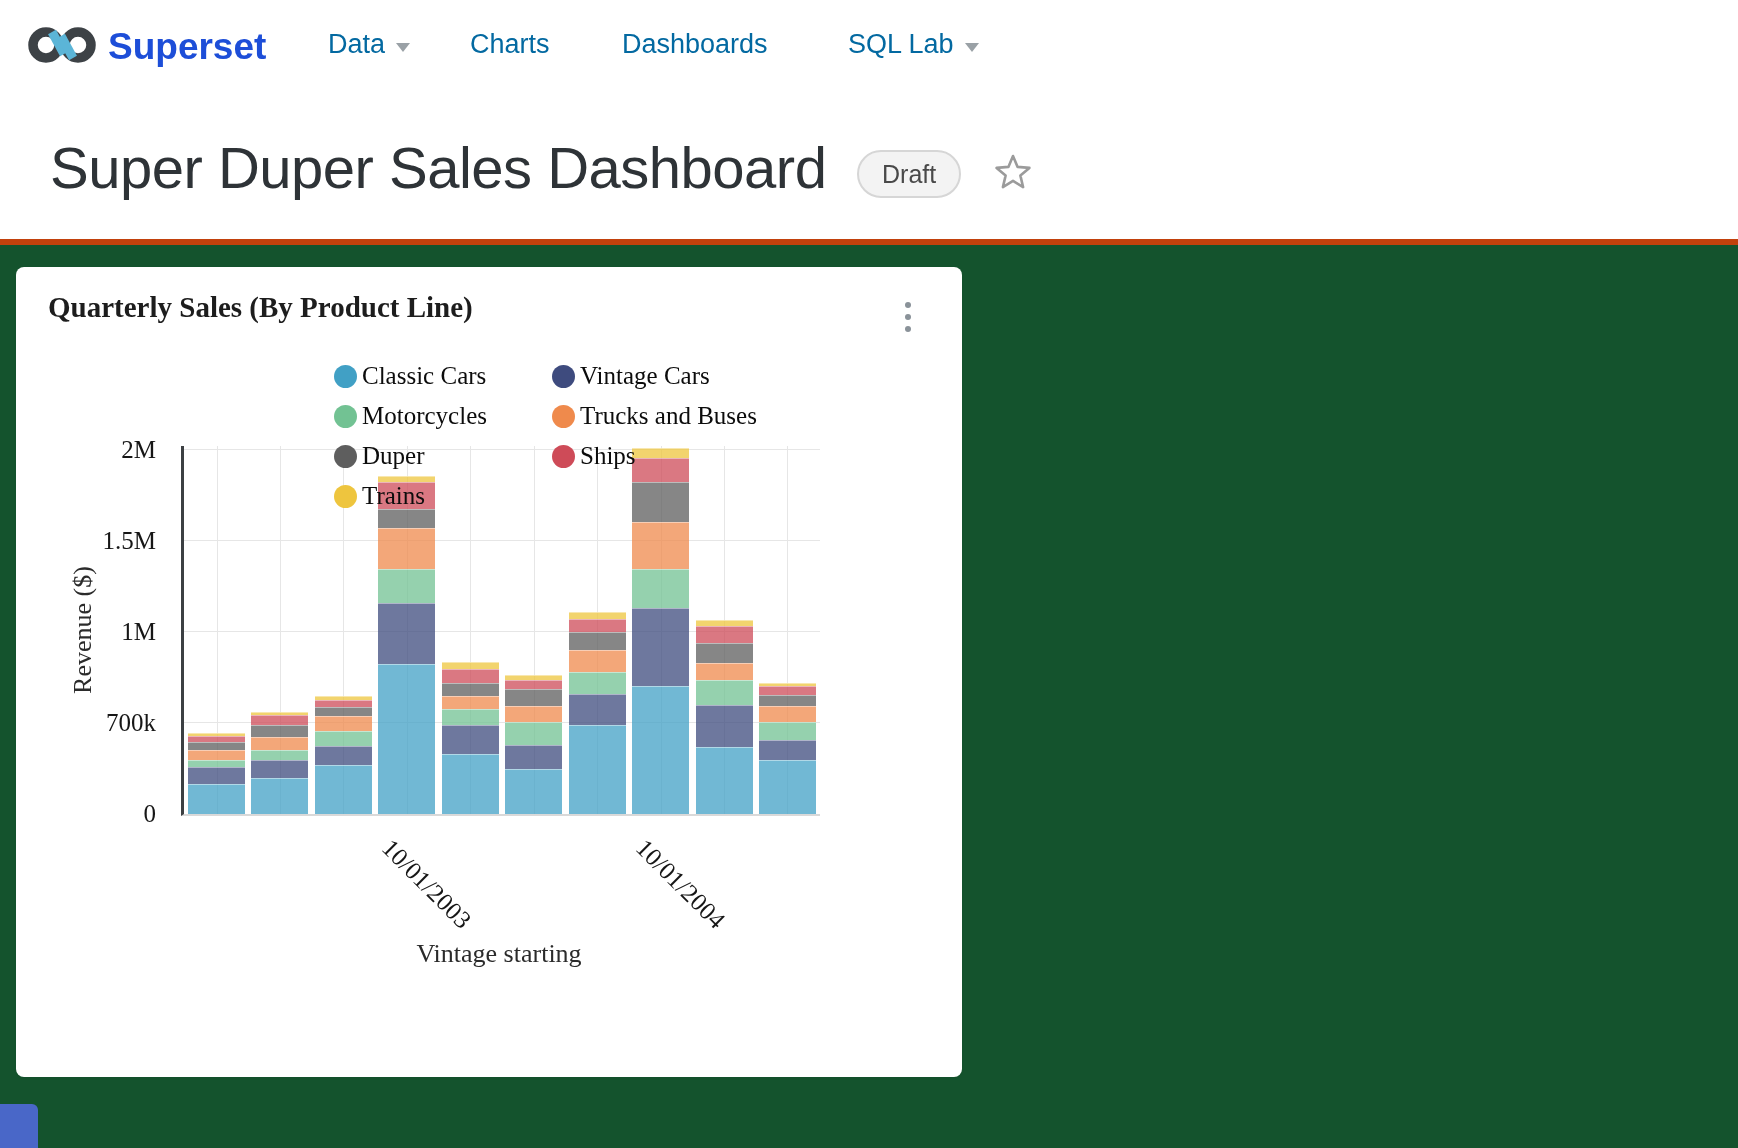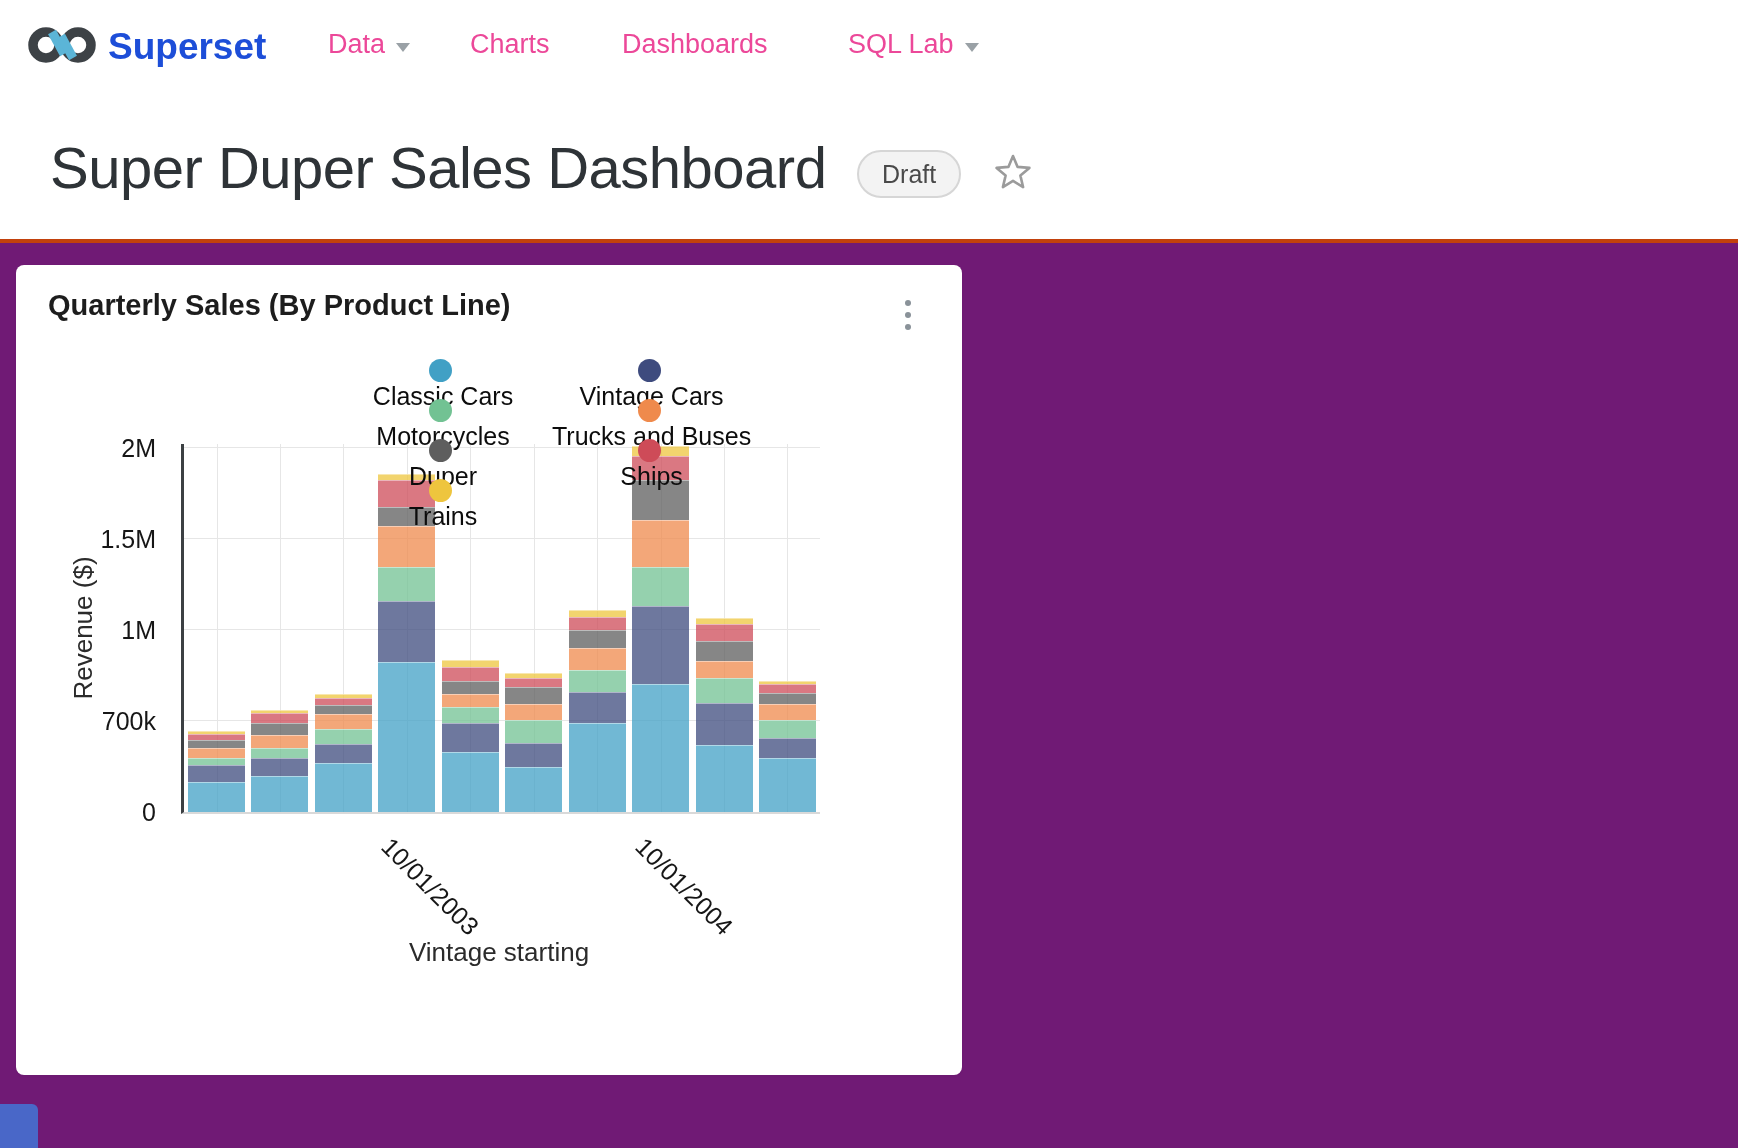--- a/index.html
+++ b/index.html
@@ -3,49 +3,49 @@
 <meta charset="utf-8">
 <style>
   html,body{margin:0;padding:0;background:#fff;}
   #screen{position:relative;width:1738px;height:1148px;overflow:hidden;
           font-family:"Liberation Sans",sans-serif;background:#fff;}
 
   
   .topnav{position:absolute;left:0;top:0;width:100%;height:90px;background:#fff;}
   .brand-logo{position:absolute;left:24px;top:22px;width:76px;height:46px;cursor:pointer;}
   .brand-text{position:absolute;left:108px;top:26px;font-size:37px;font-weight:700;color:#1d4ed8;}
-  .nav-item{position:absolute;top:29px;font-size:27px;color:#ec4899;cursor:pointer;display:flex;align-items:center;}
+  .nav-item{position:absolute;top:29px;font-size:27px;color:#0369a1;cursor:pointer;display:flex;align-items:center;}
   .nav-data{left:328px;} .nav-charts{left:470px;} .nav-dash{left:622px;} .nav-sql{left:848px;}
   .caret{display:inline-block;width:0;height:0;margin-left:11px;margin-top:5px;
          border-left:7px solid transparent;border-right:7px solid transparent;
          border-top:9px solid #9aa1a6;}
 
   
   .title-row{position:absolute;left:0;top:90px;width:100%;height:149px;background:#fff;}
   .page-title{position:absolute;left:50px;top:44px;margin:0;font-size:58px;font-weight:500;
               color:#2e3337;letter-spacing:-0.5px;}
   .draft-pill{position:absolute;left:857px;top:60px;height:44px;display:flex;align-items:center;
               padding:0 23px;border:2px solid #d6d6d6;border-radius:25px;background:#f3f3f3;
               color:#494949;font-size:25px;}
   .fav-star{position:absolute;left:993px;top:62px;width:40px;height:40px;cursor:pointer;}
 
   
-  .content{position:absolute;left:0;top:239px;right:0;bottom:0;background:#701a75;
-           border-top:4px solid #c2410c;}
+  .content{position:absolute;left:0;top:239px;right:0;bottom:0;background:#14532d;
+           border-top:6px solid #c2410c;font-family:Liberation Serif, serif;}
   .card{position:absolute;left:16px;top:22px;width:946px;height:810px;background:#fff;
         border-radius:8px;box-shadow:0 1px 3px rgba(0,0,0,.05);}
   .card-title{position:absolute;left:32px;top:24px;margin:0;font-size:29px;font-weight:700;color:#1d1d1d;}
   .kebab{position:absolute;right:34px;top:24px;width:40px;height:52px;display:flex;flex-direction:column;
          align-items:center;justify-content:center;gap:6px;cursor:pointer;}
   .kebab i{width:6px;height:6px;border-radius:50%;background:#8a9299;}
 
   
   #legend{position:absolute;left:318px;top:94px;display:grid;grid-template-columns:218px auto;
           row-gap:10px;z-index:5;}
-  .legend-item{display:flex;align-items:center;height:30px;font-size:25px;color:#0c0c0c;cursor:pointer;flex-direction:column;}
+  .legend-item{display:flex;align-items:center;height:30px;font-size:25px;color:#0c0c0c;cursor:pointer;}
   .legend-item .dot{width:23px;height:23px;border-radius:50%;margin-right:5px;flex:none;}
 
   #plot{position:absolute;left:165px;top:179px;width:636px;height:368px;
         border-left:3px solid #3c4043;border-bottom:2px solid #d9d9d9;}
   .hgrid{position:absolute;left:0;right:0;height:1px;background:#e6e6e6;}
   .cols{position:absolute;left:0;right:0;top:0;bottom:0;display:flex;
         justify-content:space-between;align-items:flex-end;padding:0 4px;}
   .col{position:relative;width:57px;height:100%;display:flex;flex-direction:column;justify-content:flex-end;}
   .vgrid{position:absolute;left:50%;top:0;bottom:0;width:1px;background:#e6e6e6;}
   .bar{position:relative;display:flex;flex-direction:column-reverse;width:100%;cursor:pointer;}

